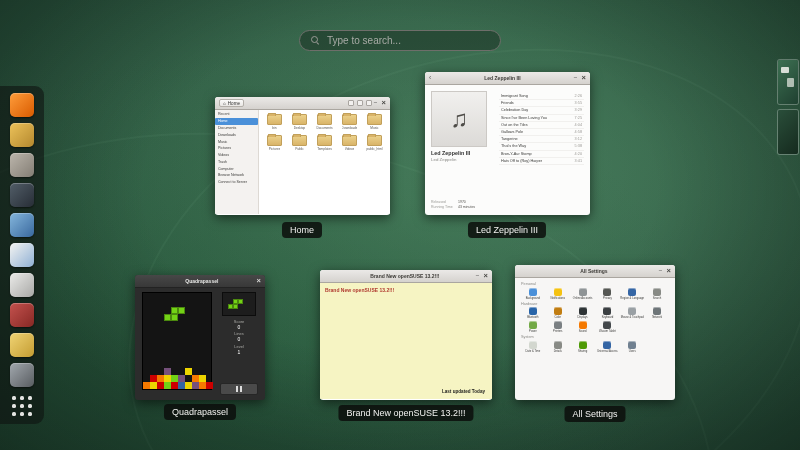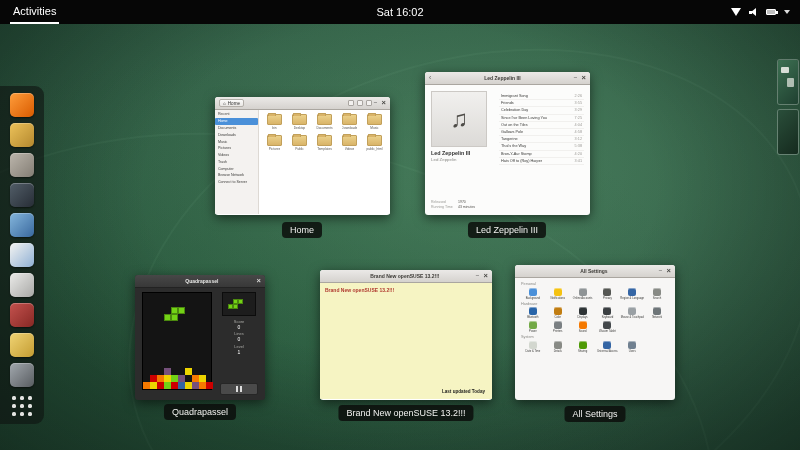--- a/index.html
+++ b/index.html
@@ -155,31 +155,25 @@
   .slabel { font-size:2.7px; line-height:1.15; color:#3a3a38; text-align:center; max-width:24px; }
 </style>
 </head>
 <body>
 
 <div class="screen">
   <div class="arc arc1"></div>
   <div class="arc arc2"></div>
   <div class="vignette"></div>
 
-  <header class="topbar">
-    <div class="activities">Activities</div>
-    <div class="clock">Sat 16:02</div>
-    <div class="status">
-      <span class="net"></span>
-      <span class="vol"></span>
-      <span class="bat"></span>
-      <span class="chev"></span>
-    </div>
-  </header>
-
+
+  <div class="search">
+    <span class="mag"></span>
+    <span class="ph">Type to search...</span>
+  </div>
 
   <nav class="dash">
     <div class="dash-list">
 
         <div class="dock-icon" style="--c1: #ff9d3b; --c2: #d95b00;"></div>
 
         <div class="dock-icon" style="--c1: #ecc25a; --c2: #b4882e;"></div>
 
         <div class="dock-icon" style="--c1: #bcb6ac; --c2: #837d74;"></div>
 

